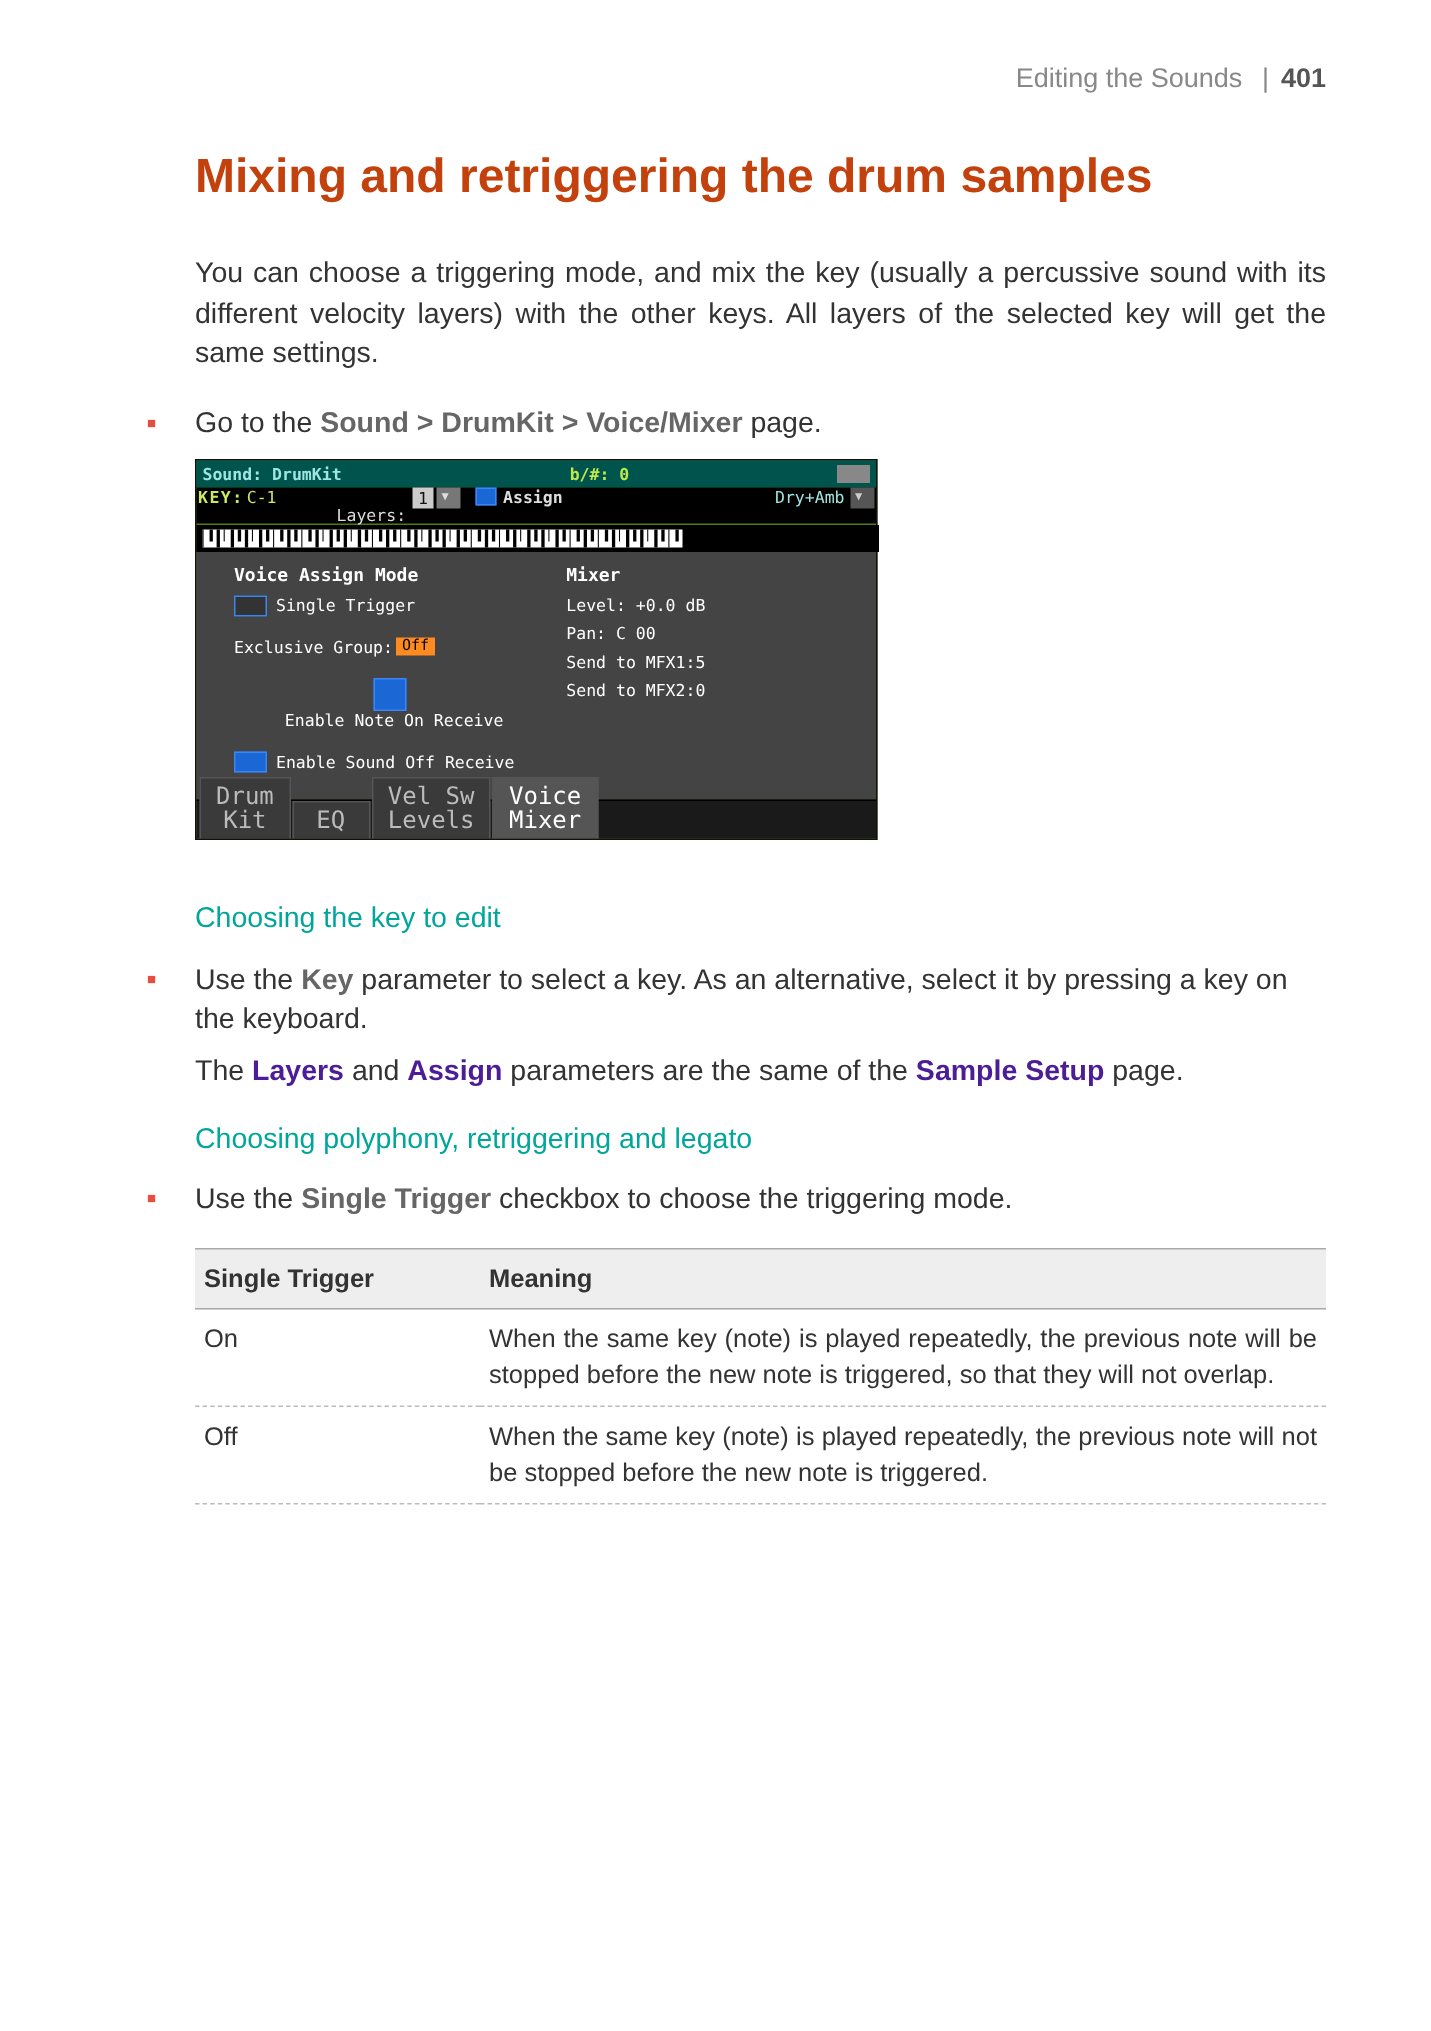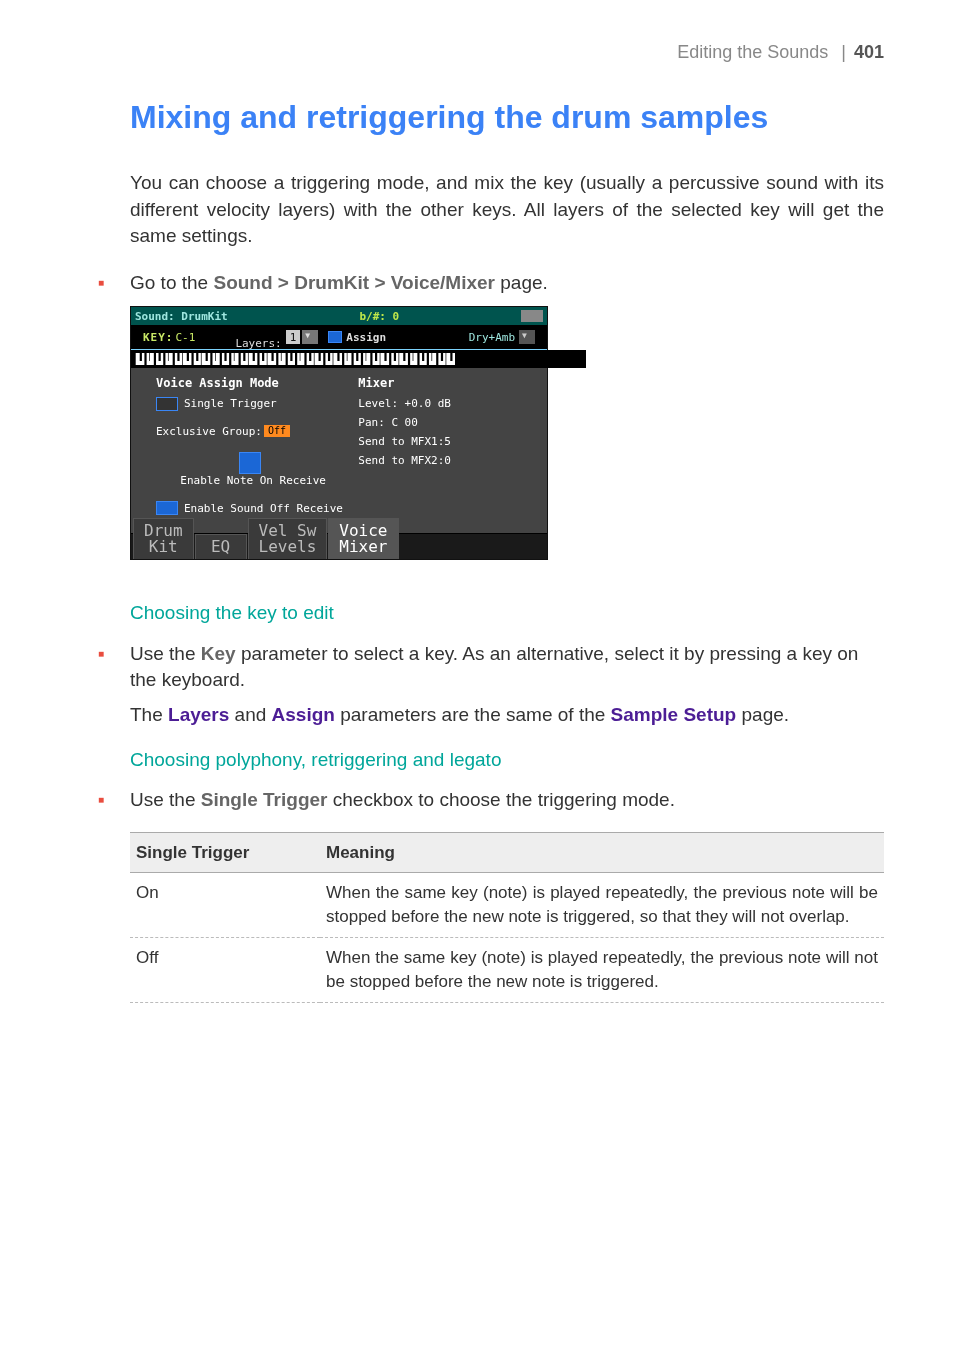--- a/index.html
+++ b/index.html
@@ -15,21 +15,21 @@
   }
   .header-line {
     text-align: right;
     color: #888;
     font-size: 18px;
     margin-bottom: 30px;
   }
   .header-line .pipe { padding: 0 8px; color:#888; }
   .header-line .pn { font-weight: bold; color:#555; }
   h1.main-title {
-    color: #3b82f6;
+    color: #c2410c;
     font-size: 32px;
     font-weight: bold;
     margin: 10px 0 30px 0;
     padding-left: 60px;
   }
   .intro {
     padding-left: 60px;
     text-align: justify;
     margin-bottom: 20px;
     font-size: 19px;
@@ -44,42 +44,42 @@
   .bullet-row .bullet {
     color: #e94d3f;
     font-size: 10px;
     line-height: 26px;
     flex: 0 0 32px;
   }
   .bullet-row .btxt { flex:1; font-size:19px; color:#333; }
   .navpath .strong { font-weight:600; color:#666; }
   .screenshot-wrap { padding-left:60px; margin:10px 0 40px 0; }
   .screenshot {
-    width: 418px;
-    background: #7dd3fc;
+    width: 455px;
+    background: #4d7c0f;
     font-family: "Verdana", "Geneva", monospace;
     font-size: 11px;
     color: #fff;
     line-height: 1.2;
     border:1px solid #111;
   }
   .ss-titlebar {
     display:flex; align-items:center;
     background: #00544e;
     height:18px;
     padding:0 4px;
     color:#bfe84a;
     font-weight:bold;
   }
   .ss-titlebar .left { flex:0 0 55%; color:#9ee6df; }
   .ss-titlebar .mid { flex:1; color:#bfe84a; text-align:left;}
   .ss-titlebar .menu { width:22px; height:12px; background:#888; }
   .ss-row2 {
-    display:flex; align-items:center;
-    background: #000; height:24px; padding: 0 12px;
+    display:flex; align-items:flex-start;
+    background: #000; height:24px; padding: 0 1px;
   }
   .ss-row2 .keylbl { color:#c9e866; font-weight:bold; letter-spacing:1px; }
   .ss-row2 .keyval { color:#c9e866; margin-left:2px; }
   .ss-row2 .layers { color:#ddd; margin-left:40px;margin-top:12px; }
   .ss-row2 .layerbox { display:inline-flex; align-items:center; background:#ccc; color:#111; padding:0 4px; height:14px; margin-left:4px; }
   .ss-row2 .layerdd { display:inline-block; width:16px; height:14px; background:#777; margin-left:2px; position:relative;}
   .ss-row2 .layerdd::after{content:"▼"; font-size:8px; color:#ddd; position:absolute; left:3px; top:1px;}
   .ss-row2 .assignck { display:inline-block; width:14px; height:12px; background:#1b67d6; margin:0 4px 0 10px; border:1px solid #3a86f5; }
   .ss-row2 .assign { color:#ddd; font-weight:bold; }
   .ss-row2 .right { margin-left:auto; color:#9ee6df; }

